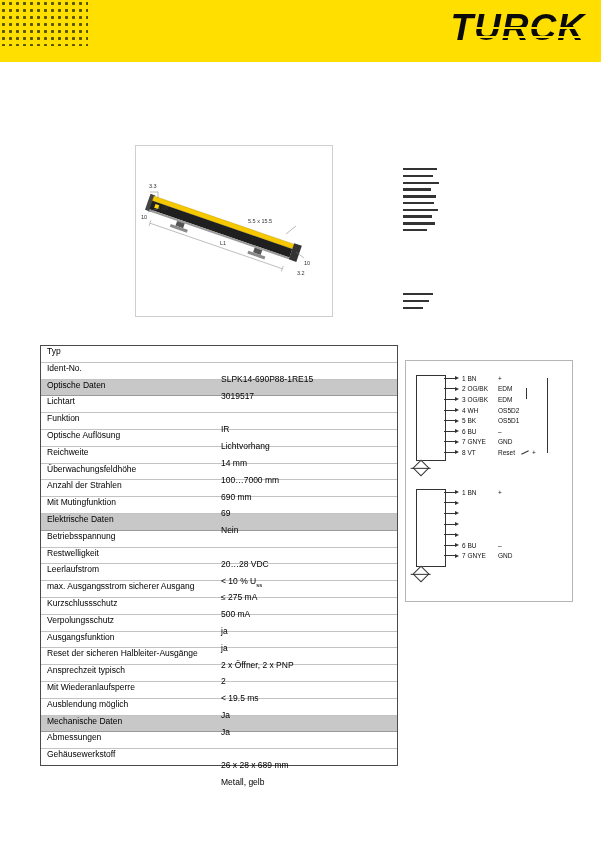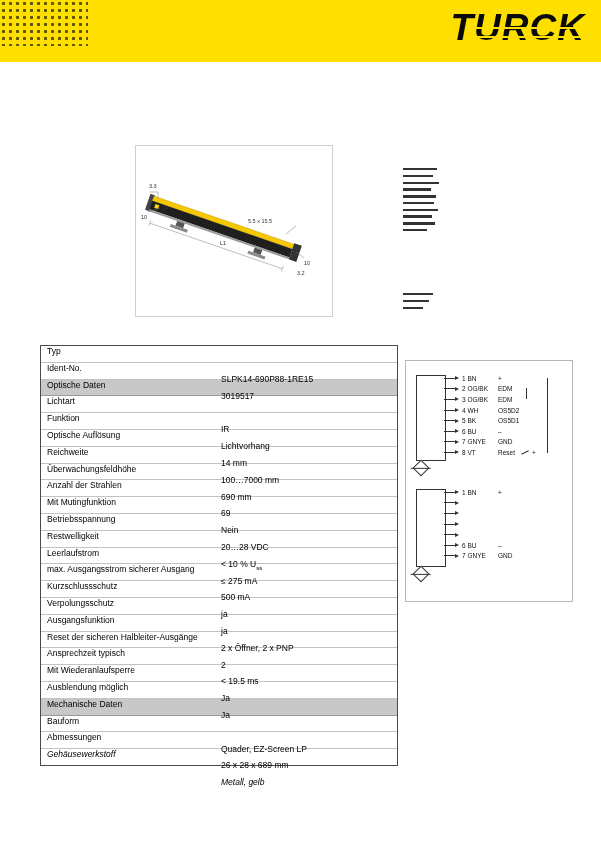--- a/index.html
+++ b/index.html
@@ -38,21 +38,21 @@
   
   .spec {
     position:absolute; left:40px; top:345px; width:356px;
     border:1px solid #4a4a4a; background:#fff;
   }
   .trow {
     display:flex; align-items:flex-start;
     height:15.8px; border-bottom:1px solid #c3c3c3;
     font-size:8.5px; color:#000;
   }
-  .trow:last-child { border-bottom:none;font-style:italic; }
+  .trow:last-child { border-bottom:none; }
   .trow.section { background:#c8c8c8; font-weight:normal; border-bottom:1px solid #9a9a9a; }
   .tlabel { padding-left:6px; width:172px; flex:none; white-space:nowrap; }
   .tvalue { padding-left:2px; white-space:nowrap;margin-top:28px; }
   .tvalue sub { font-size:6px; }
 
   
   .wbox {
     position:absolute; left:405px; top:360px; width:166px; height:240px;
     border:1px solid #b5b5b5; background:#fff;
   }
@@ -178,20 +178,23 @@
       <div class="tvalue">690 mm</div>
     </div>
     <div class="trow">
       <div class="tlabel">Anzahl der Strahlen</div>
       <div class="tvalue">69</div>
     </div>
     <div class="trow">
       <div class="tlabel">Mit Mutingfunktion</div>
       <div class="tvalue">Nein</div>
     </div>
+    <div class="trow section">
+      <div class="tlabel">Elektrische Daten</div>
+    </div>
     <div class="trow">
       <div class="tlabel">Betriebsspannung</div>
       <div class="tvalue">20…28  VDC</div>
     </div>
     <div class="trow">
       <div class="tlabel">Restwelligkeit</div>
       <div class="tvalue">&lt; 10 % U<sub>ss</sub></div>
     </div>
     <div class="trow">
       <div class="tlabel">Leerlaufstrom</div>
@@ -224,24 +227,20 @@
     <div class="trow">
       <div class="tlabel">Mit Wiederanlaufsperre</div>
       <div class="tvalue">Ja</div>
     </div>
     <div class="trow">
       <div class="tlabel">Ausblendung möglich</div>
       <div class="tvalue">Ja</div>
     </div>
     <div class="trow section">
       <div class="tlabel">Mechanische Daten</div>
-    </div>
-    <div class="trow">
-      <div class="tlabel">Bauform</div>
-      <div class="tvalue">Quader, EZ-Screen LP</div>
     </div>
     <div class="trow">
       <div class="tlabel">Abmessungen</div>
       <div class="tvalue">26 x 28 x 689  mm</div>
     </div>
     <div class="trow">
       <div class="tlabel">Gehäusewerkstoff</div>
       <div class="tvalue">Metall, gelb</div>
     </div>
   </div>

